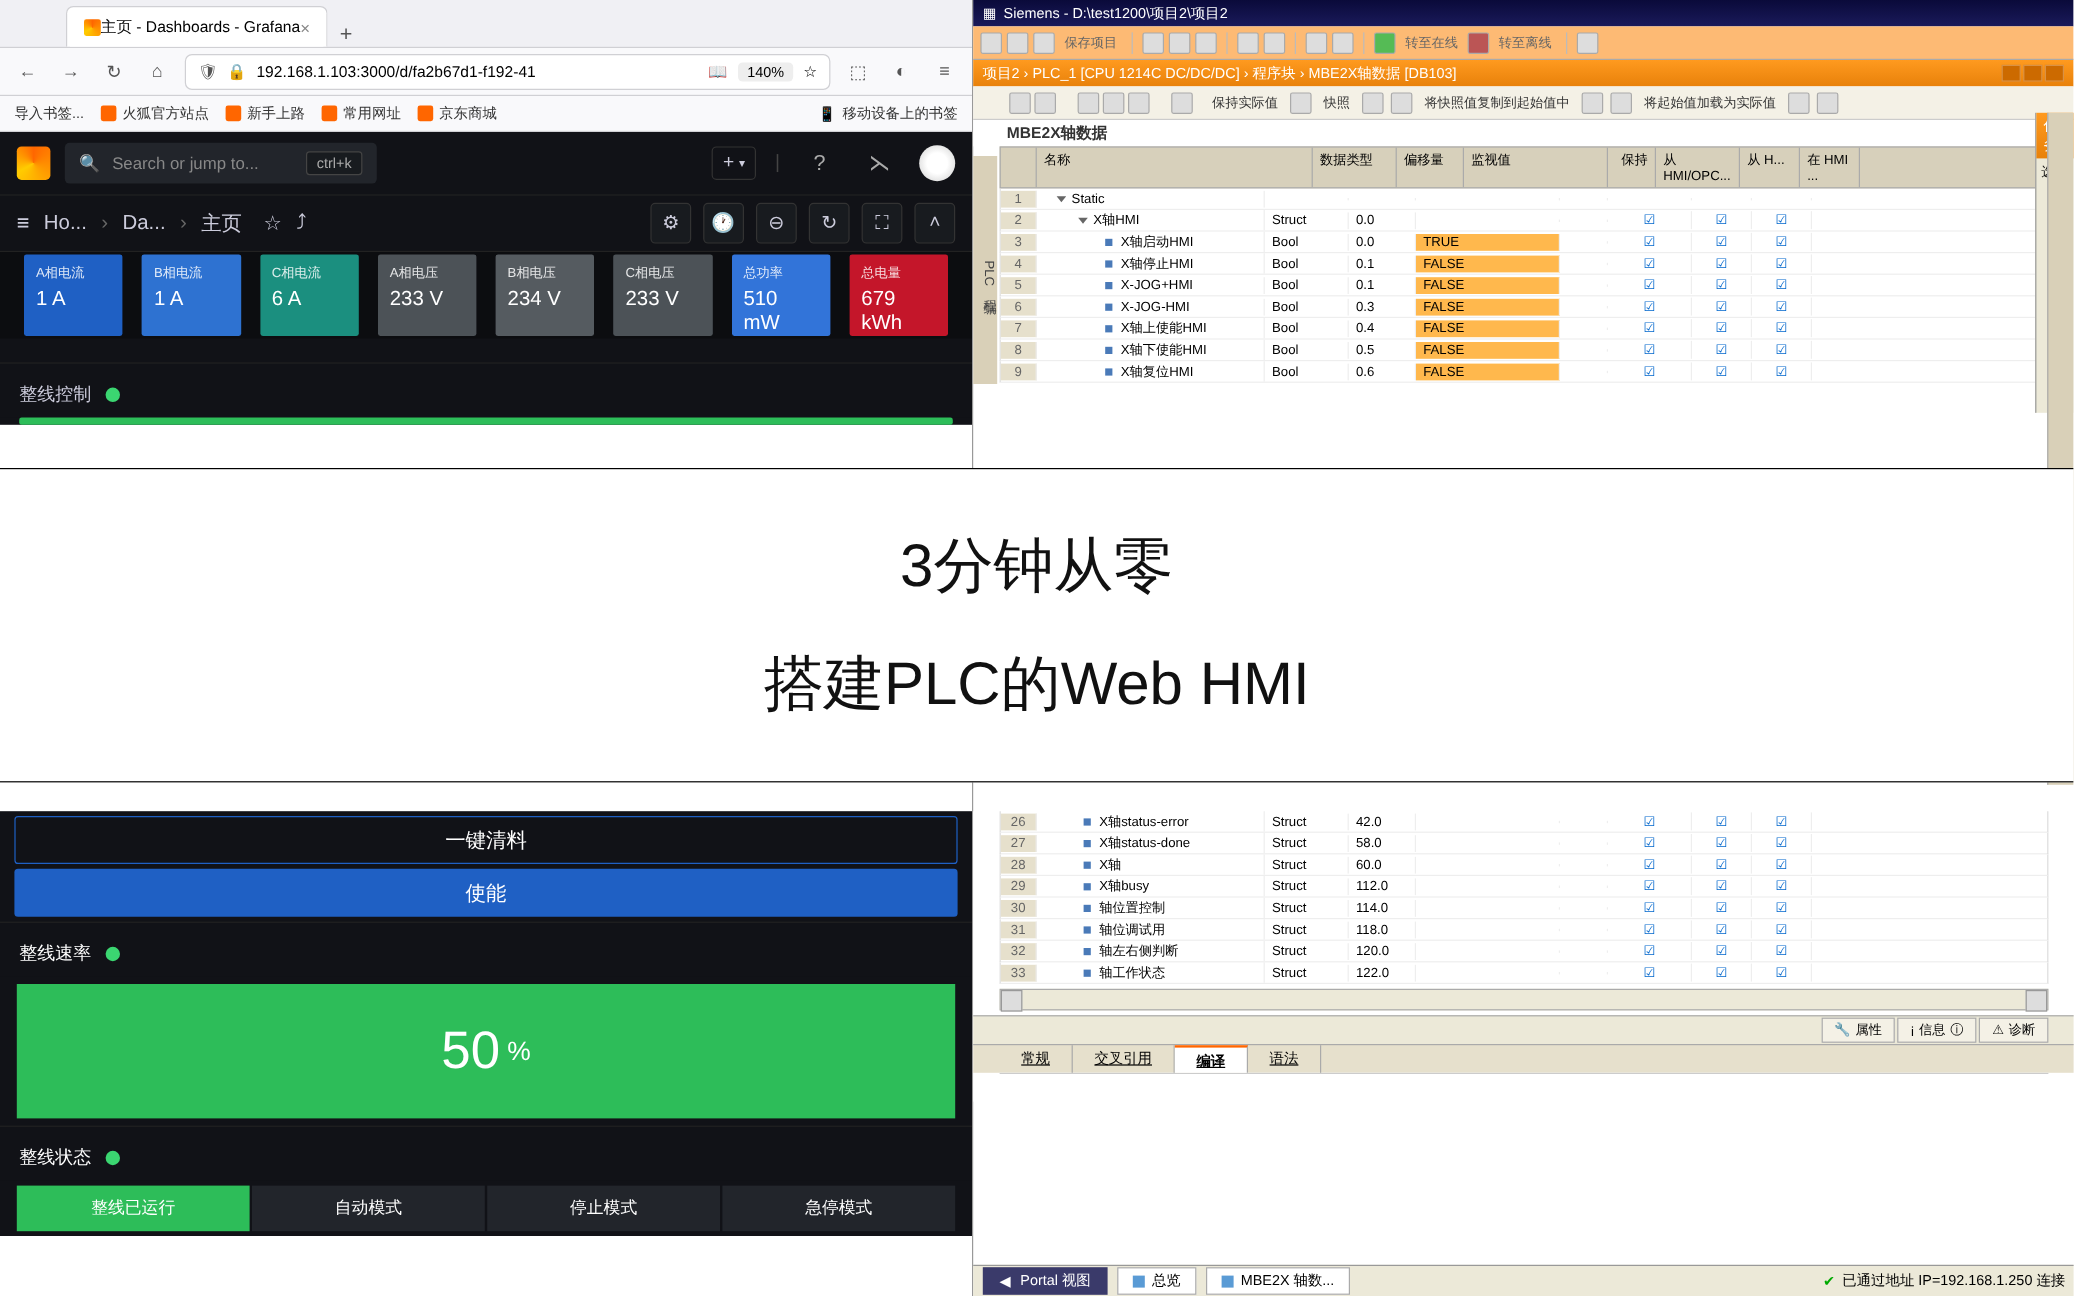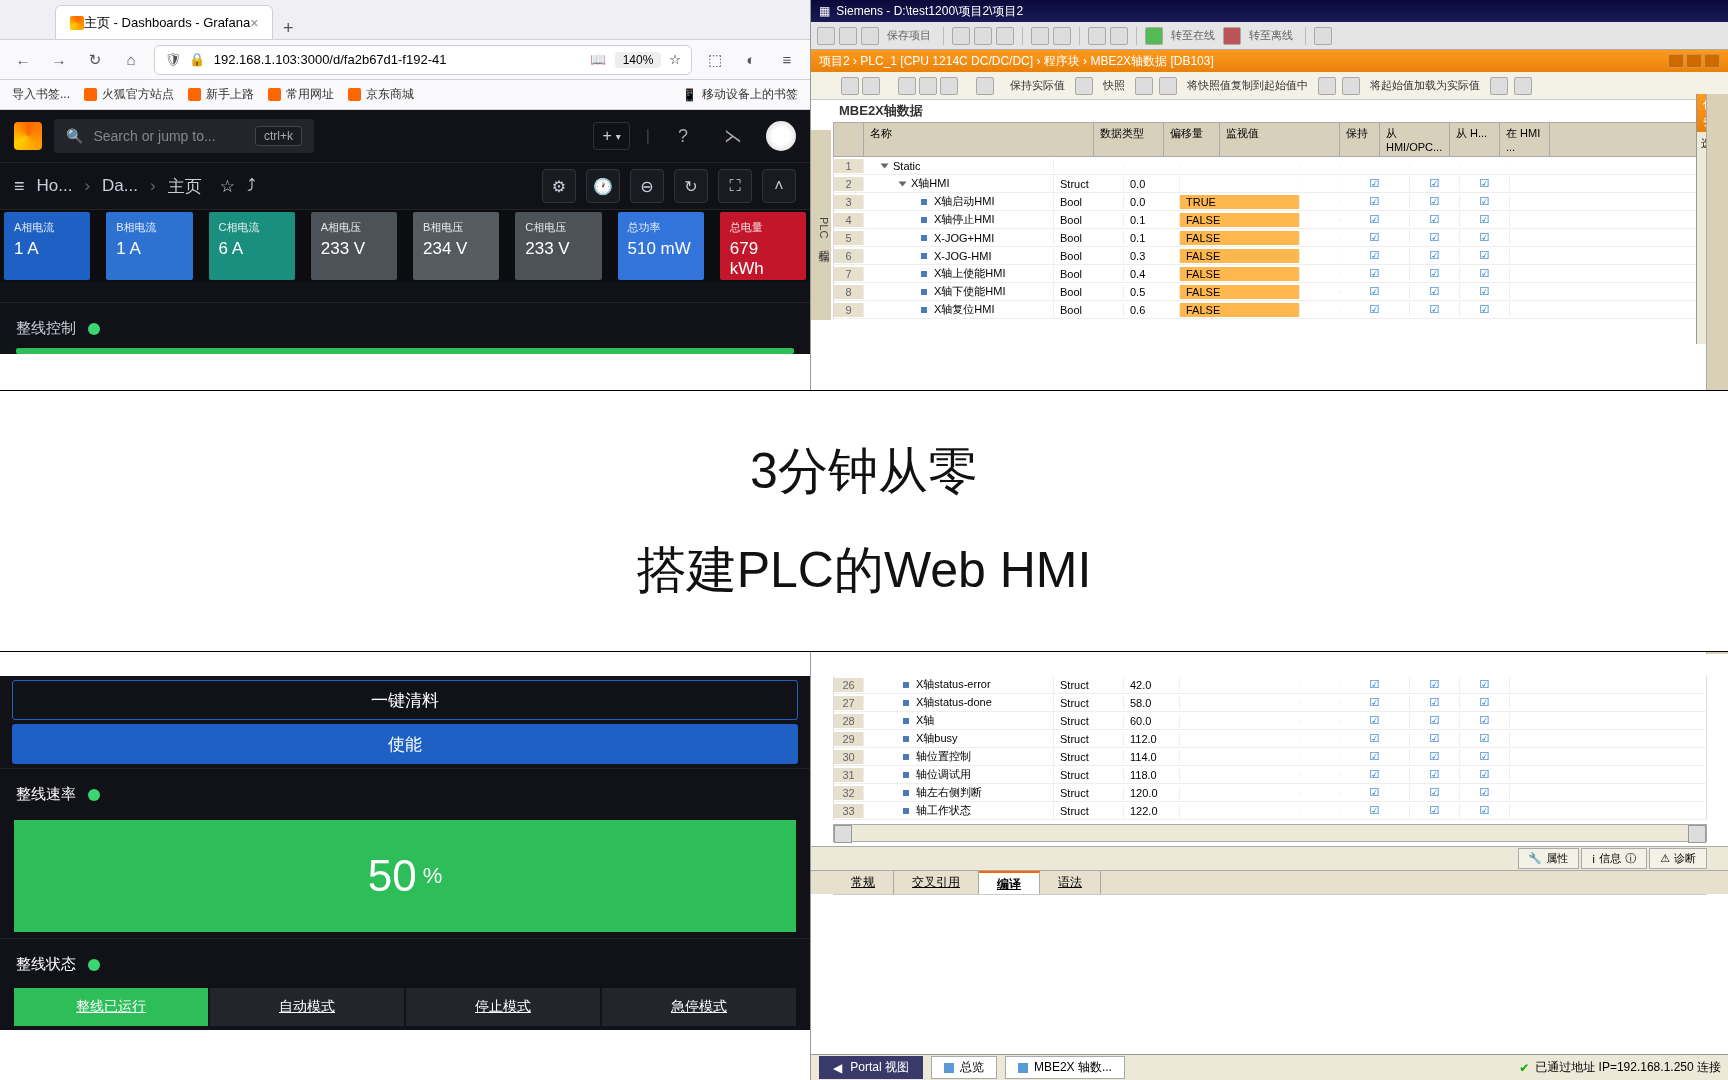--- a/index.html
+++ b/index.html
@@ -35,72 +35,72 @@
 .gf-icon-btn { width: 34px; height: 34px; border-radius: 4px; display: flex; align-items: center; justify-content: center; color: #aaa; font-size: 18px; cursor: pointer; }
 .gf-plus { border: 1px solid #333; border-radius: 4px; padding: 4px 8px; font-size: 16px; display: flex; align-items: center; gap: 4px; }
 .gf-avatar { width: 30px; height: 30px; border-radius: 50%; background: radial-gradient(#fff 40%,#ccc); }
 
 .gf-crumb { height: 48px; display: flex; align-items: center; gap: 12px; padding: 0 14px; font-size: 17px; border-top: 1px solid #222; border-bottom: 1px solid #222; }
 .gf-burger { font-size: 18px; }
 .gf-crumb .sep { color: #666; }
 .gf-crumb-right { margin-left: auto; display: flex; gap: 10px; align-items: center; }
 .gf-tool { width: 34px; height: 34px; border-radius: 4px; background: #181b1f; border: 1px solid #333; display: flex; align-items: center; justify-content: center; font-size: 16px; cursor: pointer; }
 
-.stat-row { display: flex; gap: 16px; padding: 2px 4px; background: #0c0d10; }
+.stat-row { display: flex; gap: 16px; padding: 2px 20px; background: #0c0d10; }
 .stat { flex: 1; height: 68px; padding: 8px 10px; border-radius: 2px; color: #fff; }
 .stat .lbl { font-size: 11px; opacity: .85; margin-bottom: 4px; }
 .stat .val { font-size: 17px; font-weight: 500; }
 .c-blue1 { background: #1f60c4; } .c-blue2 { background: #2e72d1; } .c-teal { background: #1b8f7f; }
 .c-gray { background: #4c5257; } .c-gray2 { background: #555b60; } .c-gray3 { background: #4c5257; }
 .c-blue3 { background: #3274d9; } .c-red { background: #c4162a; }
 
 .panel-title { background: #111217; padding: 16px 16px 10px; display: flex; align-items: center; gap: 12px; font-size: 15px; border-top:1px solid #222;}
 .dot-green { width: 12px; height: 12px; border-radius: 50%; background: #3bd671; }
 .green-bar { height: 6px; margin: 0 16px 10px; background: #2dbd59; border-radius: 2px; }
 
 .bottom-graf { position: absolute; left: 0; top: 676px; width: 810px; background: #111217; color: #fff; }
 .big-btn { height: 40px; background: #1f60c4; margin: 4px 12px; border-radius: 3px; display: flex; align-items: center; justify-content: center; font-size: 17px; cursor: pointer; }
 .big-btn.outline { background: transparent; border: 1px solid #1f60c4; }
 .gauge-area { background: #2dbd59; height: 112px; display: flex; align-items: center; justify-content: center; font-size: 44px; font-weight: 300; margin: 6px 14px; }
 .gauge-area .pct { font-size: 22px; margin-left: 6px; }
 .tab-strip { display: flex; gap: 2px; padding: 4px 14px; }
-.tab-s { flex: 1; text-align: center; padding: 10px 0; font-size: 14px; background: #22252b; cursor: pointer; text-decoration: underline; }
+.tab-s { flex: 1; text-align: center; padding: 10px 0; font-size: 14px; background: #22252b; cursor: pointer; }
 .tab-s.active { background: #2dbd59; }
 
 
 .middle-text { position: absolute; left: 0; top: 390px; width: 1728px; height: 262px; background: #fff; display: flex; flex-direction: column; justify-content: center; align-items: center; gap: 32px; font-size: 50px; color: #111; z-index: 50; border-top: 1px solid #000; border-bottom: 1px solid #000; }
 
 
 .right-pane { position: absolute; left: 810px; top: 0; width: 918px; height: 1080px; background: #fff; border-left: 1px solid #999; }
 .tia-title { height: 22px; background: linear-gradient(#0a0a3a,#1a1a5a); color: #fff; font-size: 12px; display: flex; align-items: center; padding: 0 8px; gap: 6px; }
 .tia-menu { height: 22px; background: #ece9d8; display: flex; align-items: center; gap: 4px; padding: 0 6px; font-size: 12px; border-bottom: 1px solid #aaa; }
 .tia-menu span { padding: 0 4px; cursor: pointer; }
 .tia-menu .branding { margin-left: auto; font-weight: bold; color: #333; }
-.tia-toolbar { height: 28px; background: #e5e5e5; display: flex; align-items: center; gap: 4px; padding: 0 6px; font-size: 11px; border-bottom: 1px solid #aaa; }
+.tia-toolbar { height: 28px; background: #fdba74; display: flex; align-items: center; gap: 4px; padding: 0 6px; font-size: 11px; border-bottom: 1px solid #aaa; }
 .tia-tb-ico { width: 18px; height: 18px; background: #ddd; border: 1px solid #aaa; border-radius: 2px; }
 .tia-tb-txt { color: #666; padding: 0 4px; }
 .tia-tb-sep { width: 1px; height: 18px; background: #bbb; margin: 0 4px; }
 
 .tia-breadcrumb { height: 22px; background: linear-gradient(#ff9a1f,#e8810a); color: #fff; font-size: 12px; display: flex; align-items: center; padding: 0 8px; gap: 6px; }
 .tia-breadcrumb .win-btns { margin-left: auto; display: flex; gap: 2px; }
 .tia-breadcrumb .win-btn { width: 16px; height: 14px; background: #cc6a00; border: 1px solid #fff4; }
 
 .tia-sidelabel { position: absolute; left: 0; top: 130px; width: 20px; height: 190px; background: #d9d0b8; writing-mode: vertical-rl; font-size: 11px; text-align: center; padding-top: 8px; color: #444; }
 .tia-sidelabel2 { position: absolute; right: 0; top: 94px; width: 22px; height: 560px; background: #d9d0b8; border-left: 1px solid #aaa; }
 
 .tia-toolbar2 { height: 28px; background: #f4f1e6; border-bottom: 1px solid #ccc; display: flex; align-items: center; gap: 6px; padding: 0 24px; font-size: 11px; color: #333; }
 .tia-toolbar2 .grp { display: flex; gap: 3px; align-items: center; padding: 0 6px; }
 .tia-toolbar2 .lbl { padding: 0 4px; }
 
 .tia-subtitle { font-size: 13px; font-weight: bold; padding: 2px 28px; color: #333; background: #fff; }
 
 .tia-grid { margin-left: 22px; margin-right: 22px; font-size: 11px; }
 .tia-head { display: flex; background: #d7d0bb; border: 1px solid #aaa; }
 .tia-head > div { padding: 3px 6px; border-right: 1px solid #aaa; }
-.th-num { width: 30px; } .th-name { width: 230px; } .th-type { width: 70px; } .th-off { width: 56px; } .th-mon { width: 120px; } .th-keep { width: 40px; } .th-hmi { width: 70px; } .th-h2 { width: 50px; } .th-h3 { width: 50px; }
+.th-num { width: 30px; } .th-name { width: 230px; } .th-type { width: 70px; } .th-off { width: 56px; } .th-mon { width: 120px; } .th-keep { width: 40px; text-align: right; } .th-hmi { width: 70px; } .th-h2 { width: 50px; } .th-h3 { width: 50px; }
 .tia-row { display: flex; border-left: 1px solid #ddd; border-right: 1px solid #ddd; border-bottom: 1px solid #eee; align-items: center; height: 18px; }
 .tia-row > div { padding: 1px 6px; border-right: 1px solid #eee; overflow: hidden; white-space: nowrap; }
 .tia-row .num { width: 30px; background: #e6e0cc; text-align: center; color: #666; }
 .tia-row .name { width: 190px; display: flex; align-items: center; gap: 4px; }
 .tia-row .type { width: 70px; } .tia-row .off { width: 56px; text-align: left; }
 .tia-row .mon { width: 120px; }
 .tia-row .mon.val { background: #ffb84d; }
 .tia-row .keep { width: 40px; text-align: center; } .tia-row .h1 { width: 70px; text-align: center; } .tia-row .h2 { width: 50px; text-align: center; } .tia-row .h3 { width: 50px; text-align: center; }
 .tia-row .chk { color: #0066cc; }
 .tri { display: inline-block; width: 0; height: 0; border-top: 4px solid transparent; border-bottom: 4px solid transparent; border-left: 5px solid #666; margin-right: 2px; }

